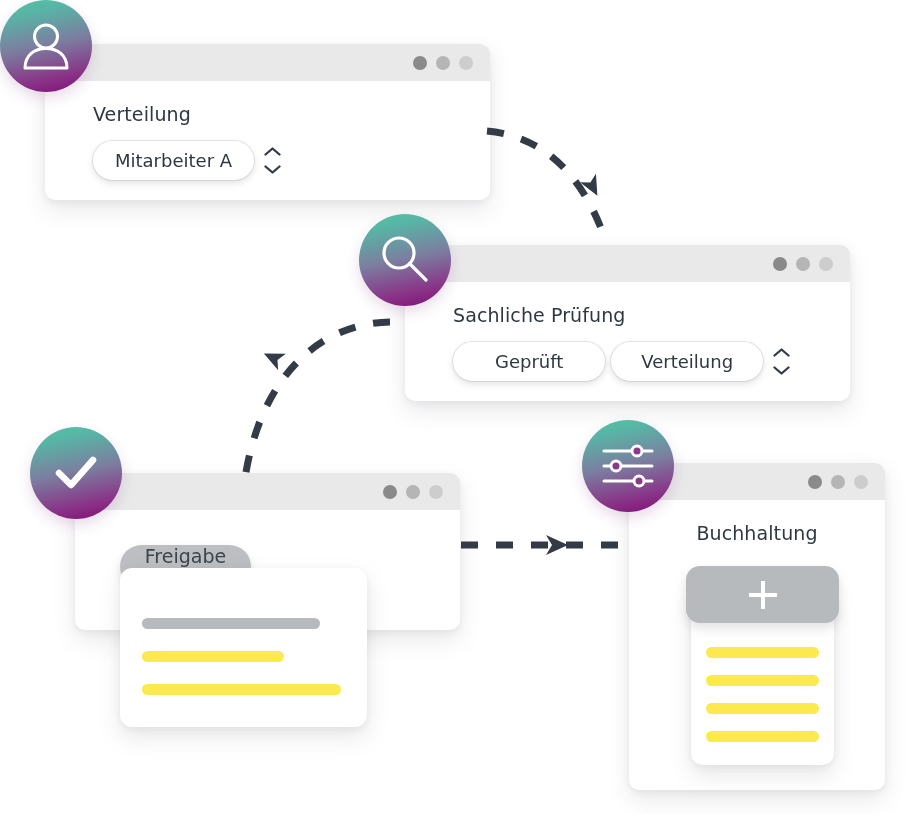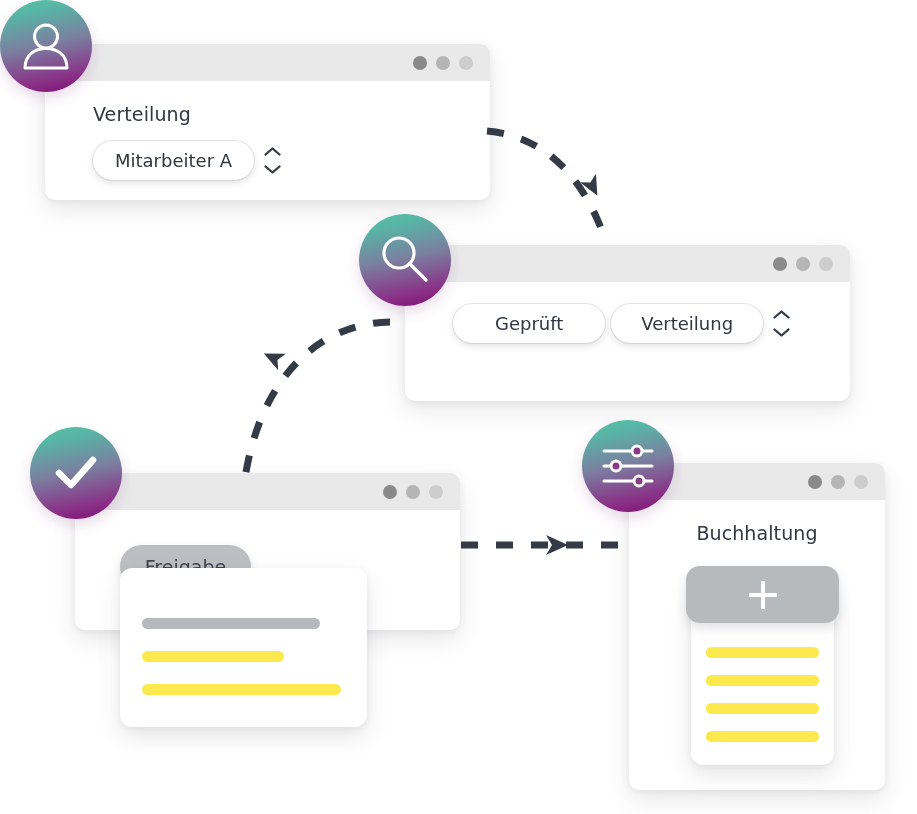--- a/index.html
+++ b/index.html
@@ -113,21 +113,20 @@
   .bar.gray   { background: #b6b9be; }
   .bar.yellow { background: #fbe94d; }
 
   .gpill {
     position: absolute;
     background: #bcbec1;
     border-radius: 999px;
     font-size: 19px;
     color: #3c444e;
     display: flex;
-    align-items: center;
     justify-content: center;
     box-shadow: 0 4px 9px rgba(120,120,130,.22);
   }
   .plus-btn {
     position: absolute;
     background: #b7babd;
     border-radius: 14px;
     display: flex;
     align-items: center;
     justify-content: center;
@@ -189,20 +188,21 @@
     </svg>
   </div>
 
   <div class="win" style="left:405px; top:245px; width:445px; height:156px;">
     <div class="win-bar">
       <span class="dot d1"></span>
       <span class="dot d2"></span>
       <span class="dot d3"></span>
     </div>
     <div class="win-body">
+      <div class="win-title">Sachliche Prüfung</div>
       <div class="pill-row">
         <span class="pill" style="padding:9px 42px;">Geprüft</span>
         <span class="pill" style="padding:9px 30px;">Verteilung</span>
         <span class="spinner">
           <svg class="chev" viewBox="0 0 17 9">
             <path d="M1.5,7.5 L8.5,1.5 L15.5,7.5" fill="none" stroke="#333b47" stroke-width="2.3" stroke-linecap="round" stroke-linejoin="round"></path>
           </svg>
           <svg class="chev" viewBox="0 0 17 9">
             <path d="M1.5,1.5 L8.5,7.5 L15.5,1.5" fill="none" stroke="#333b47" stroke-width="2.3" stroke-linecap="round" stroke-linejoin="round"></path>
           </svg>

